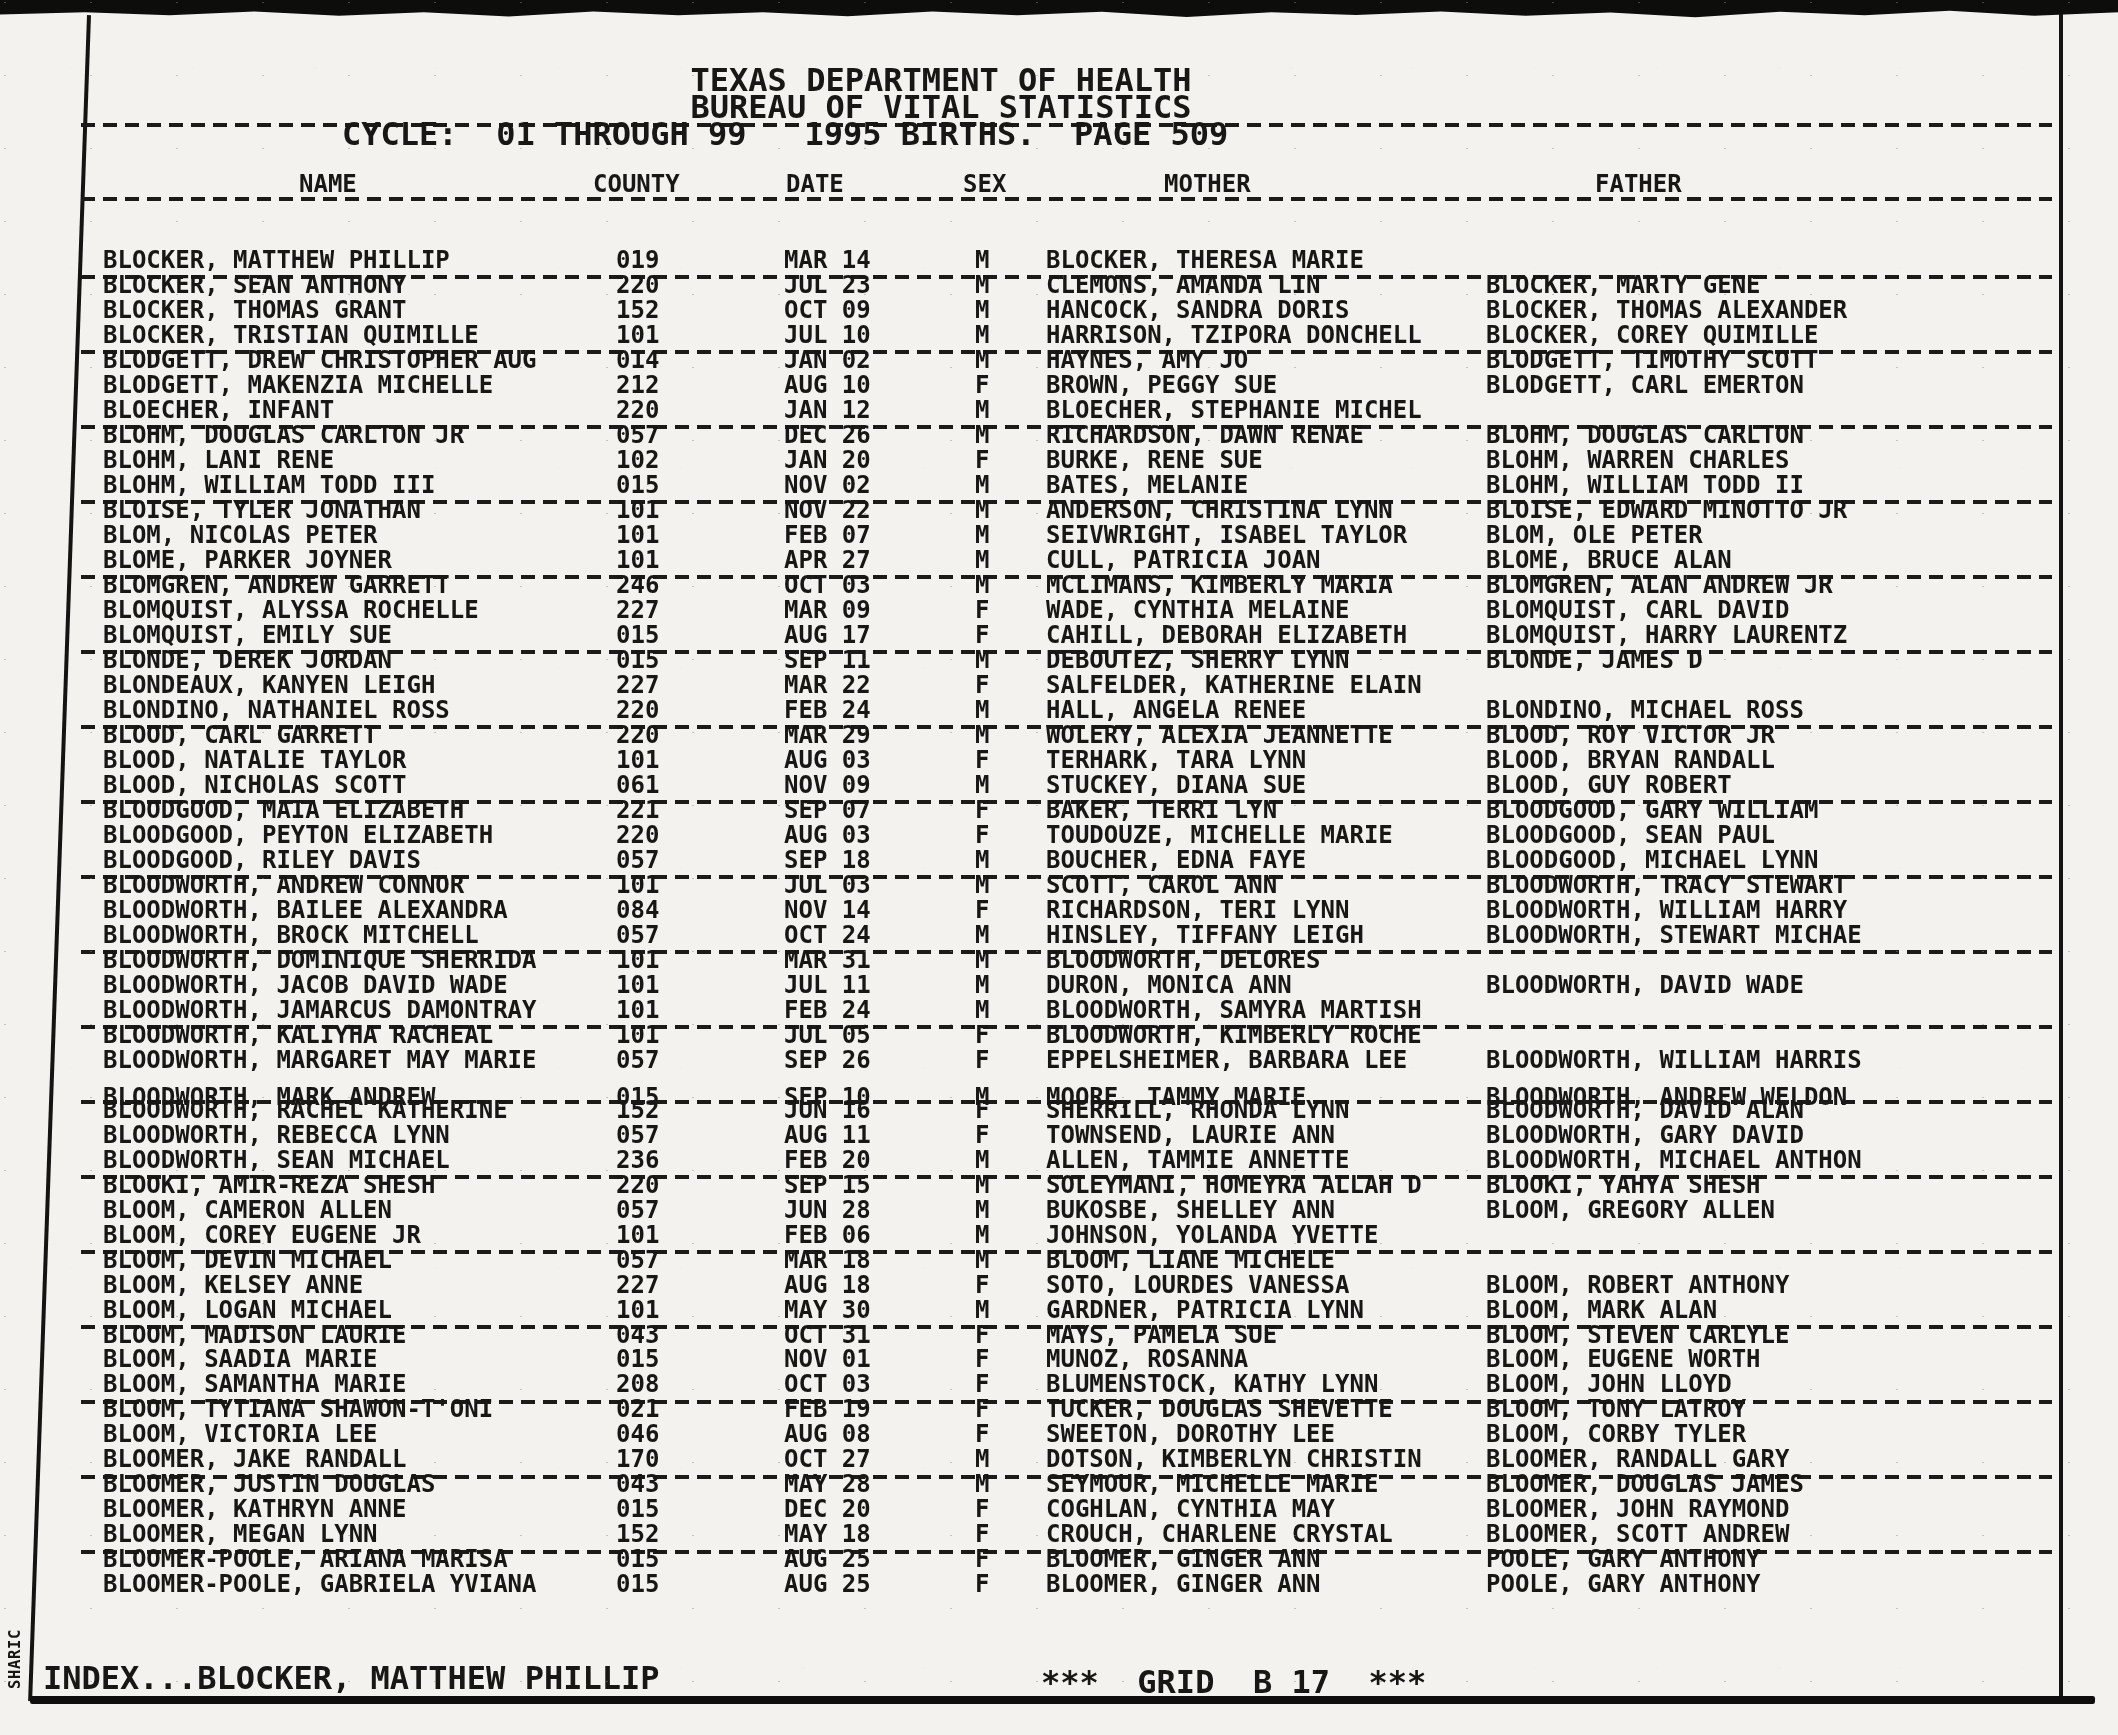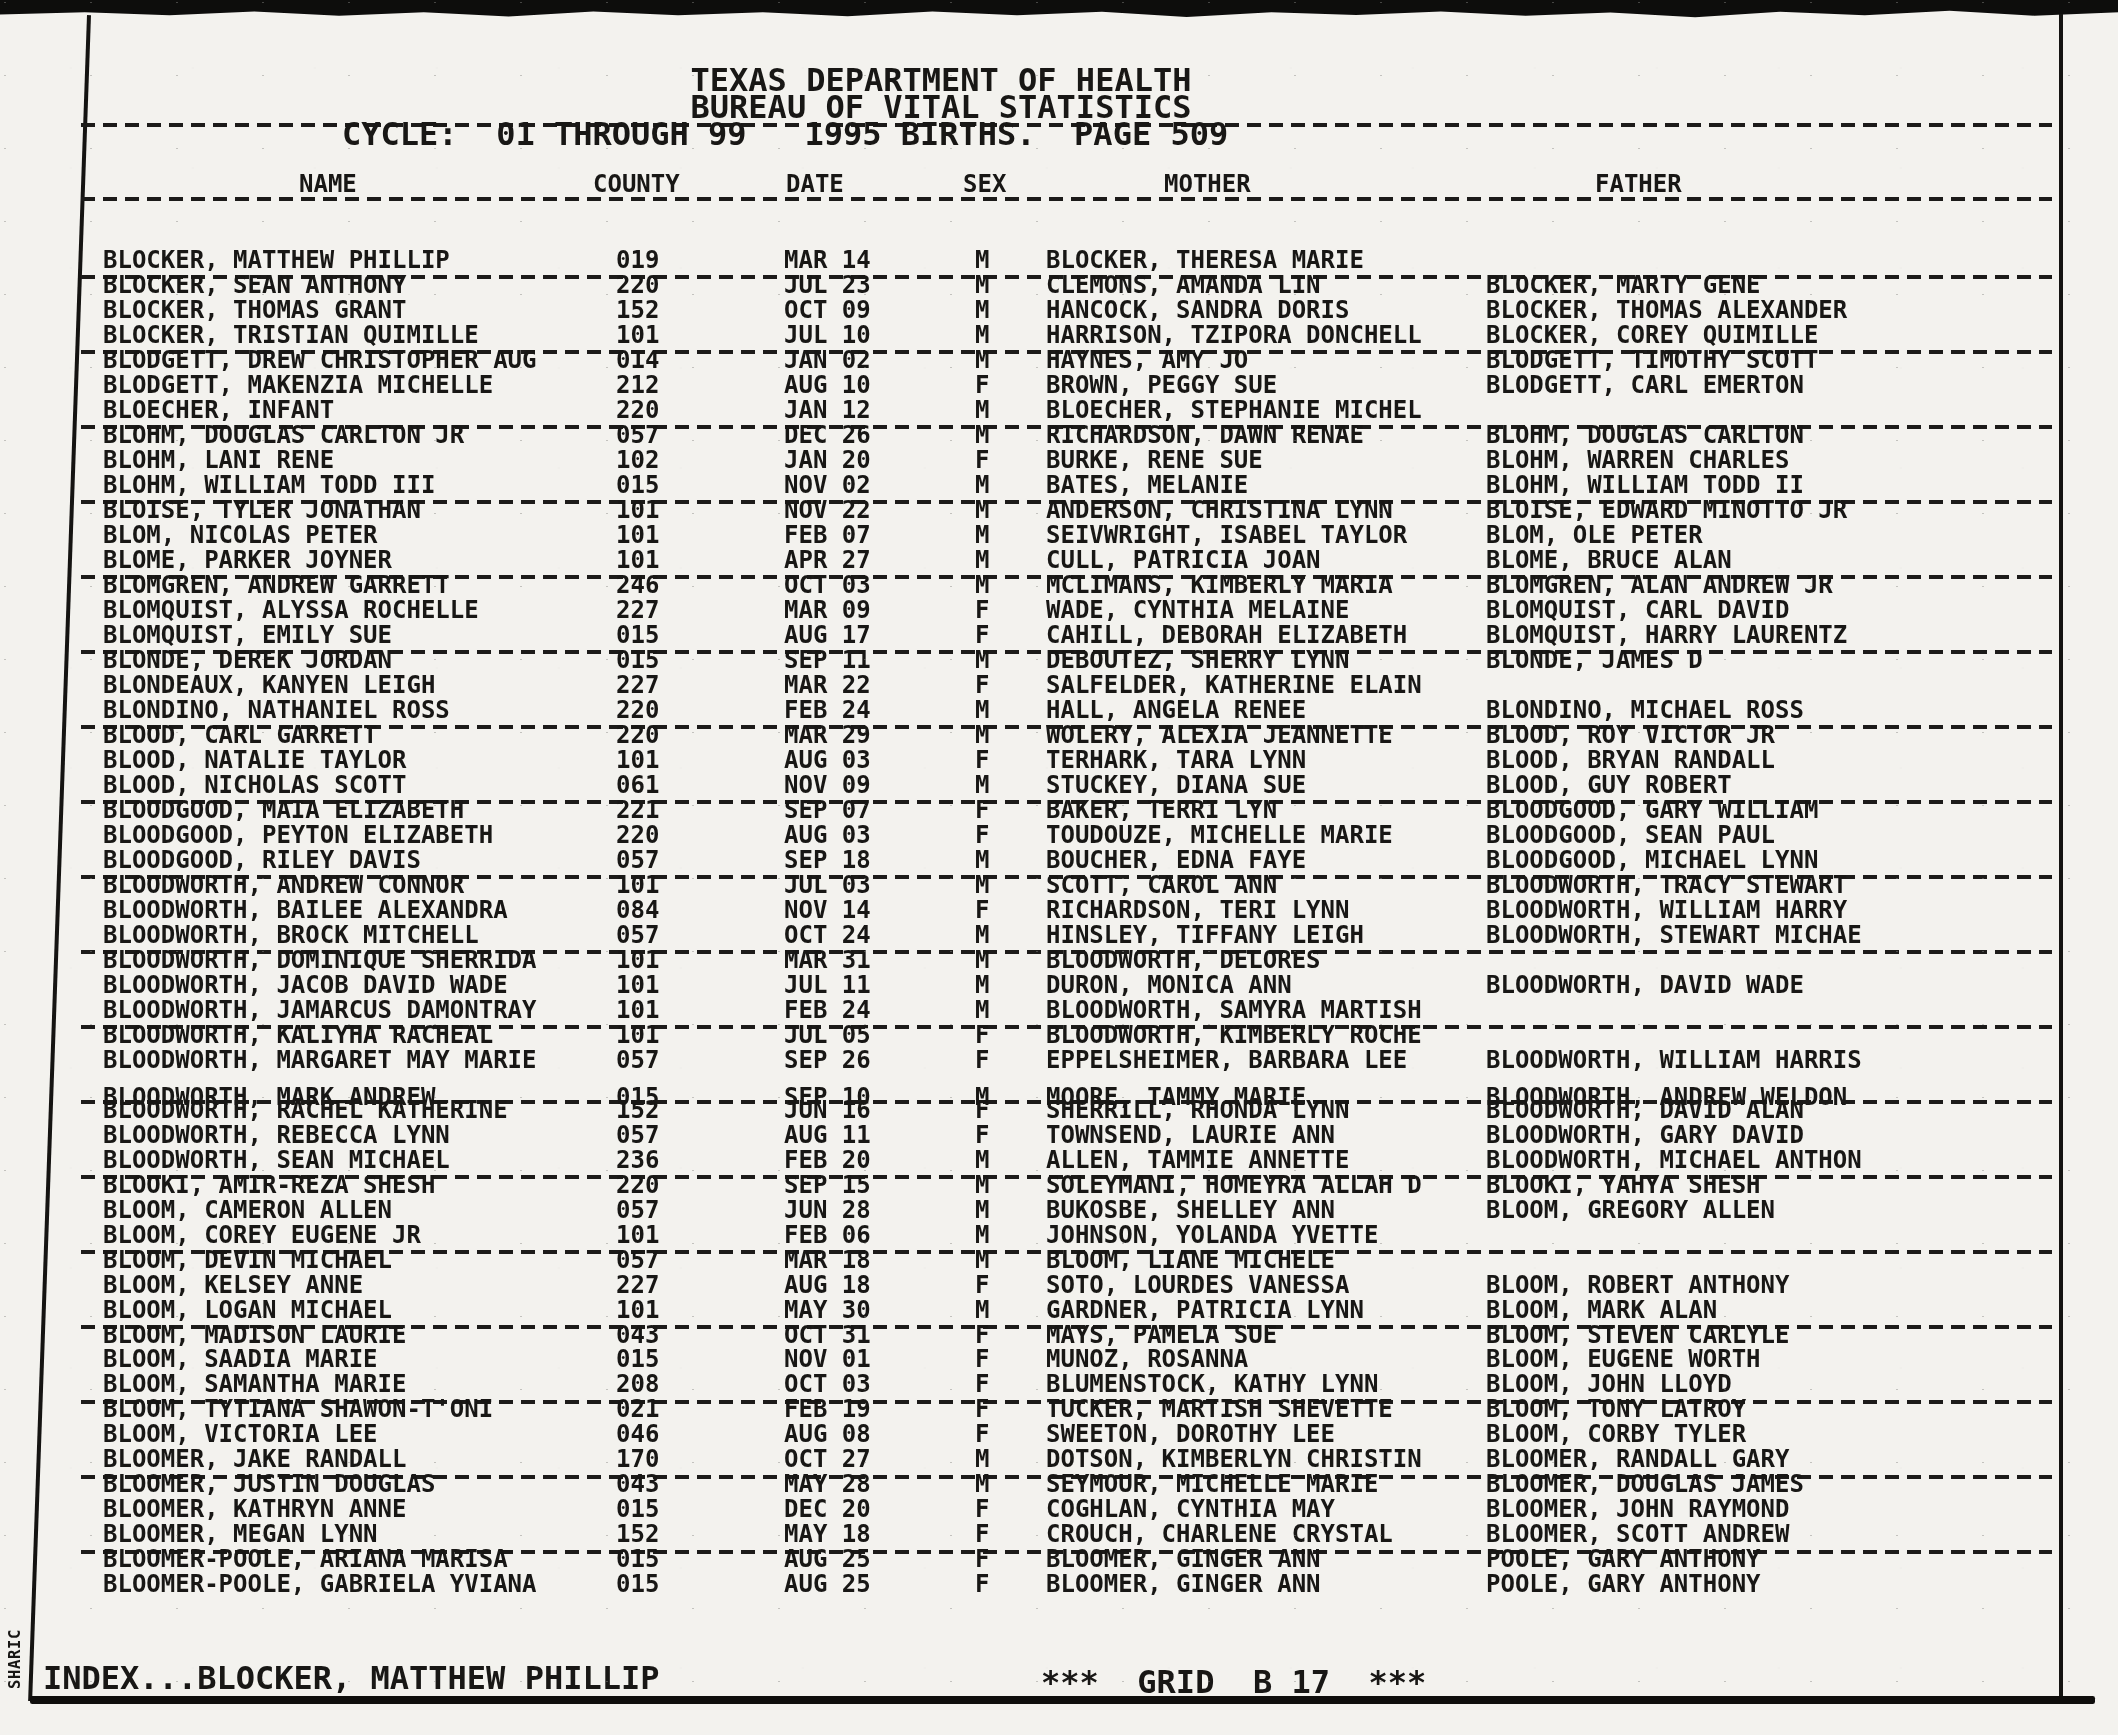--- a/index.html
+++ b/index.html
@@ -455,21 +455,21 @@
       <span class="cell c-sex">F</span>
       <span class="cell c-mother">BLUMENSTOCK, KATHY LYNN</span>
       <span class="cell c-father">BLOOM, JOHN LLOYD</span>
     </div>
     <div class="dashline" style="top: 1400px;"></div>
     <div class="row" style="top: 1397px;">
       <span class="cell c-name">BLOOM, TYTIANA SHAWON-T'ONI</span>
       <span class="cell c-county">021</span>
       <span class="cell c-date">FEB 19</span>
       <span class="cell c-sex">F</span>
-      <span class="cell c-mother">TUCKER, MARTISH SHEVETTE</span>
+      <span class="cell c-mother">TUCKER, DOUGLAS SHEVETTE</span>
       <span class="cell c-father">BLOOM, TONY LATROY</span>
     </div>
     <div class="row" style="top: 1422px;">
       <span class="cell c-name">BLOOM, VICTORIA LEE</span>
       <span class="cell c-county">046</span>
       <span class="cell c-date">AUG 08</span>
       <span class="cell c-sex">F</span>
       <span class="cell c-mother">SWEETON, DOROTHY LEE</span>
       <span class="cell c-father">BLOOM, CORBY TYLER</span>
     </div>

